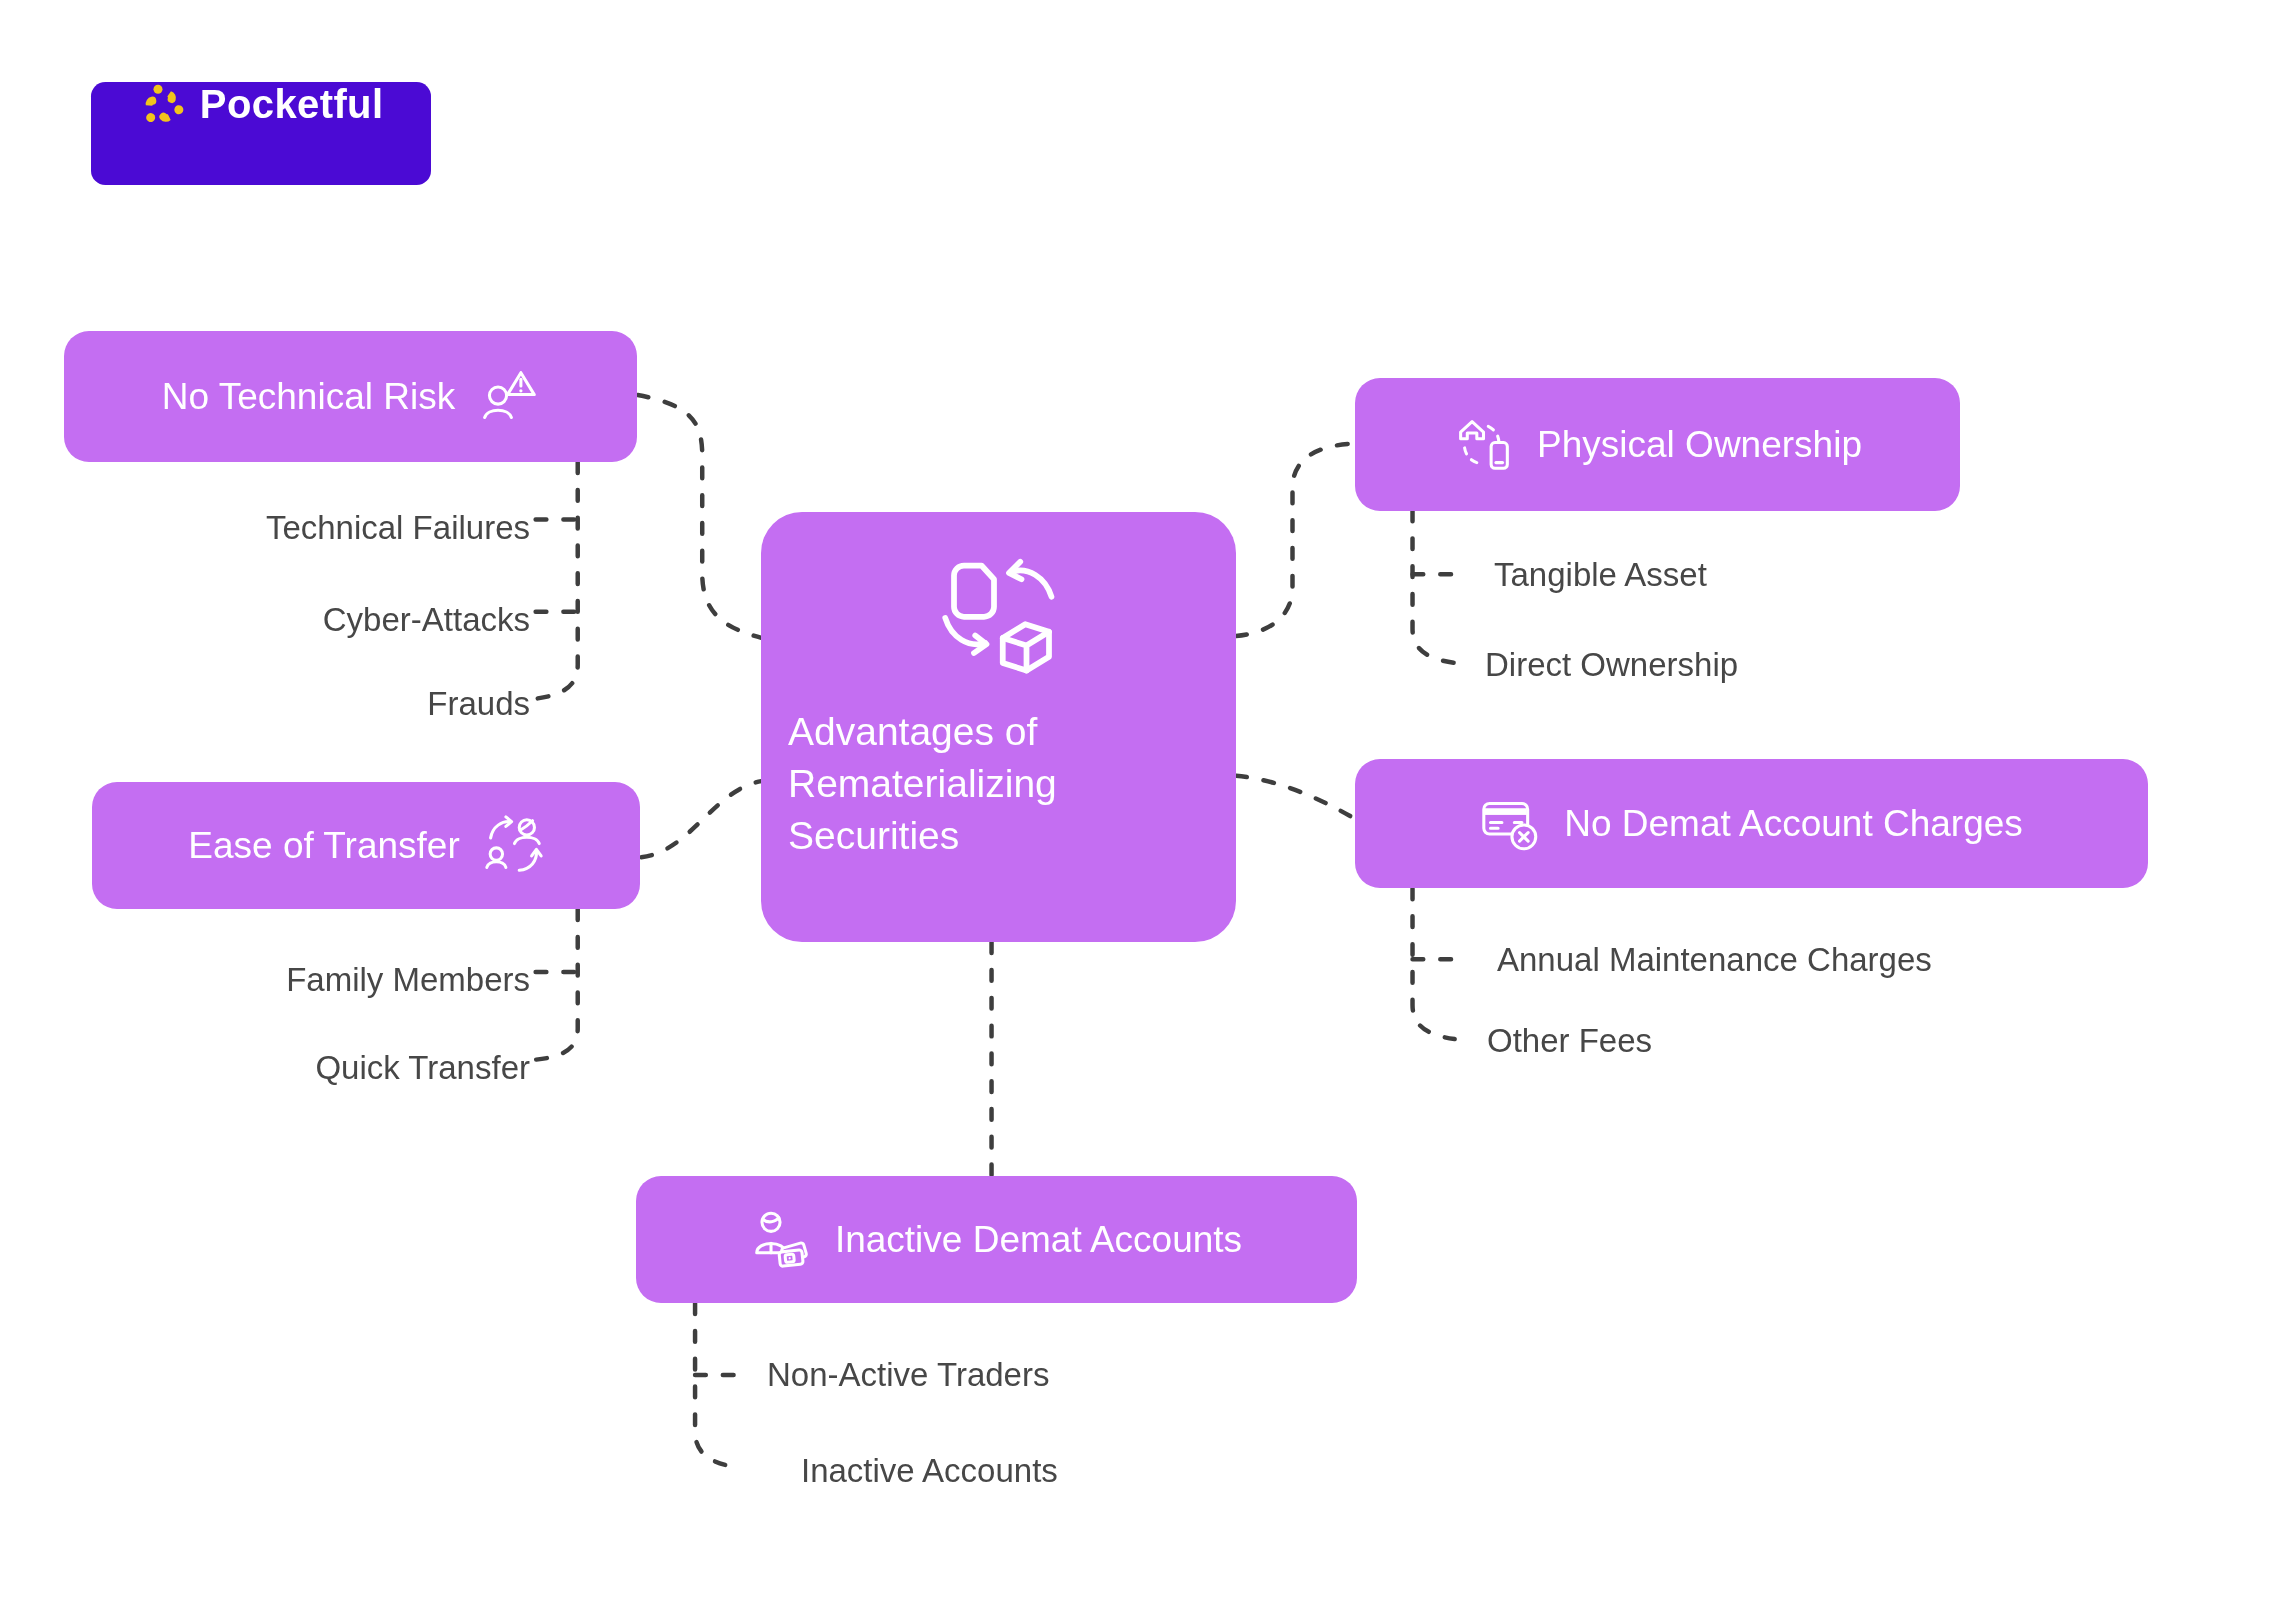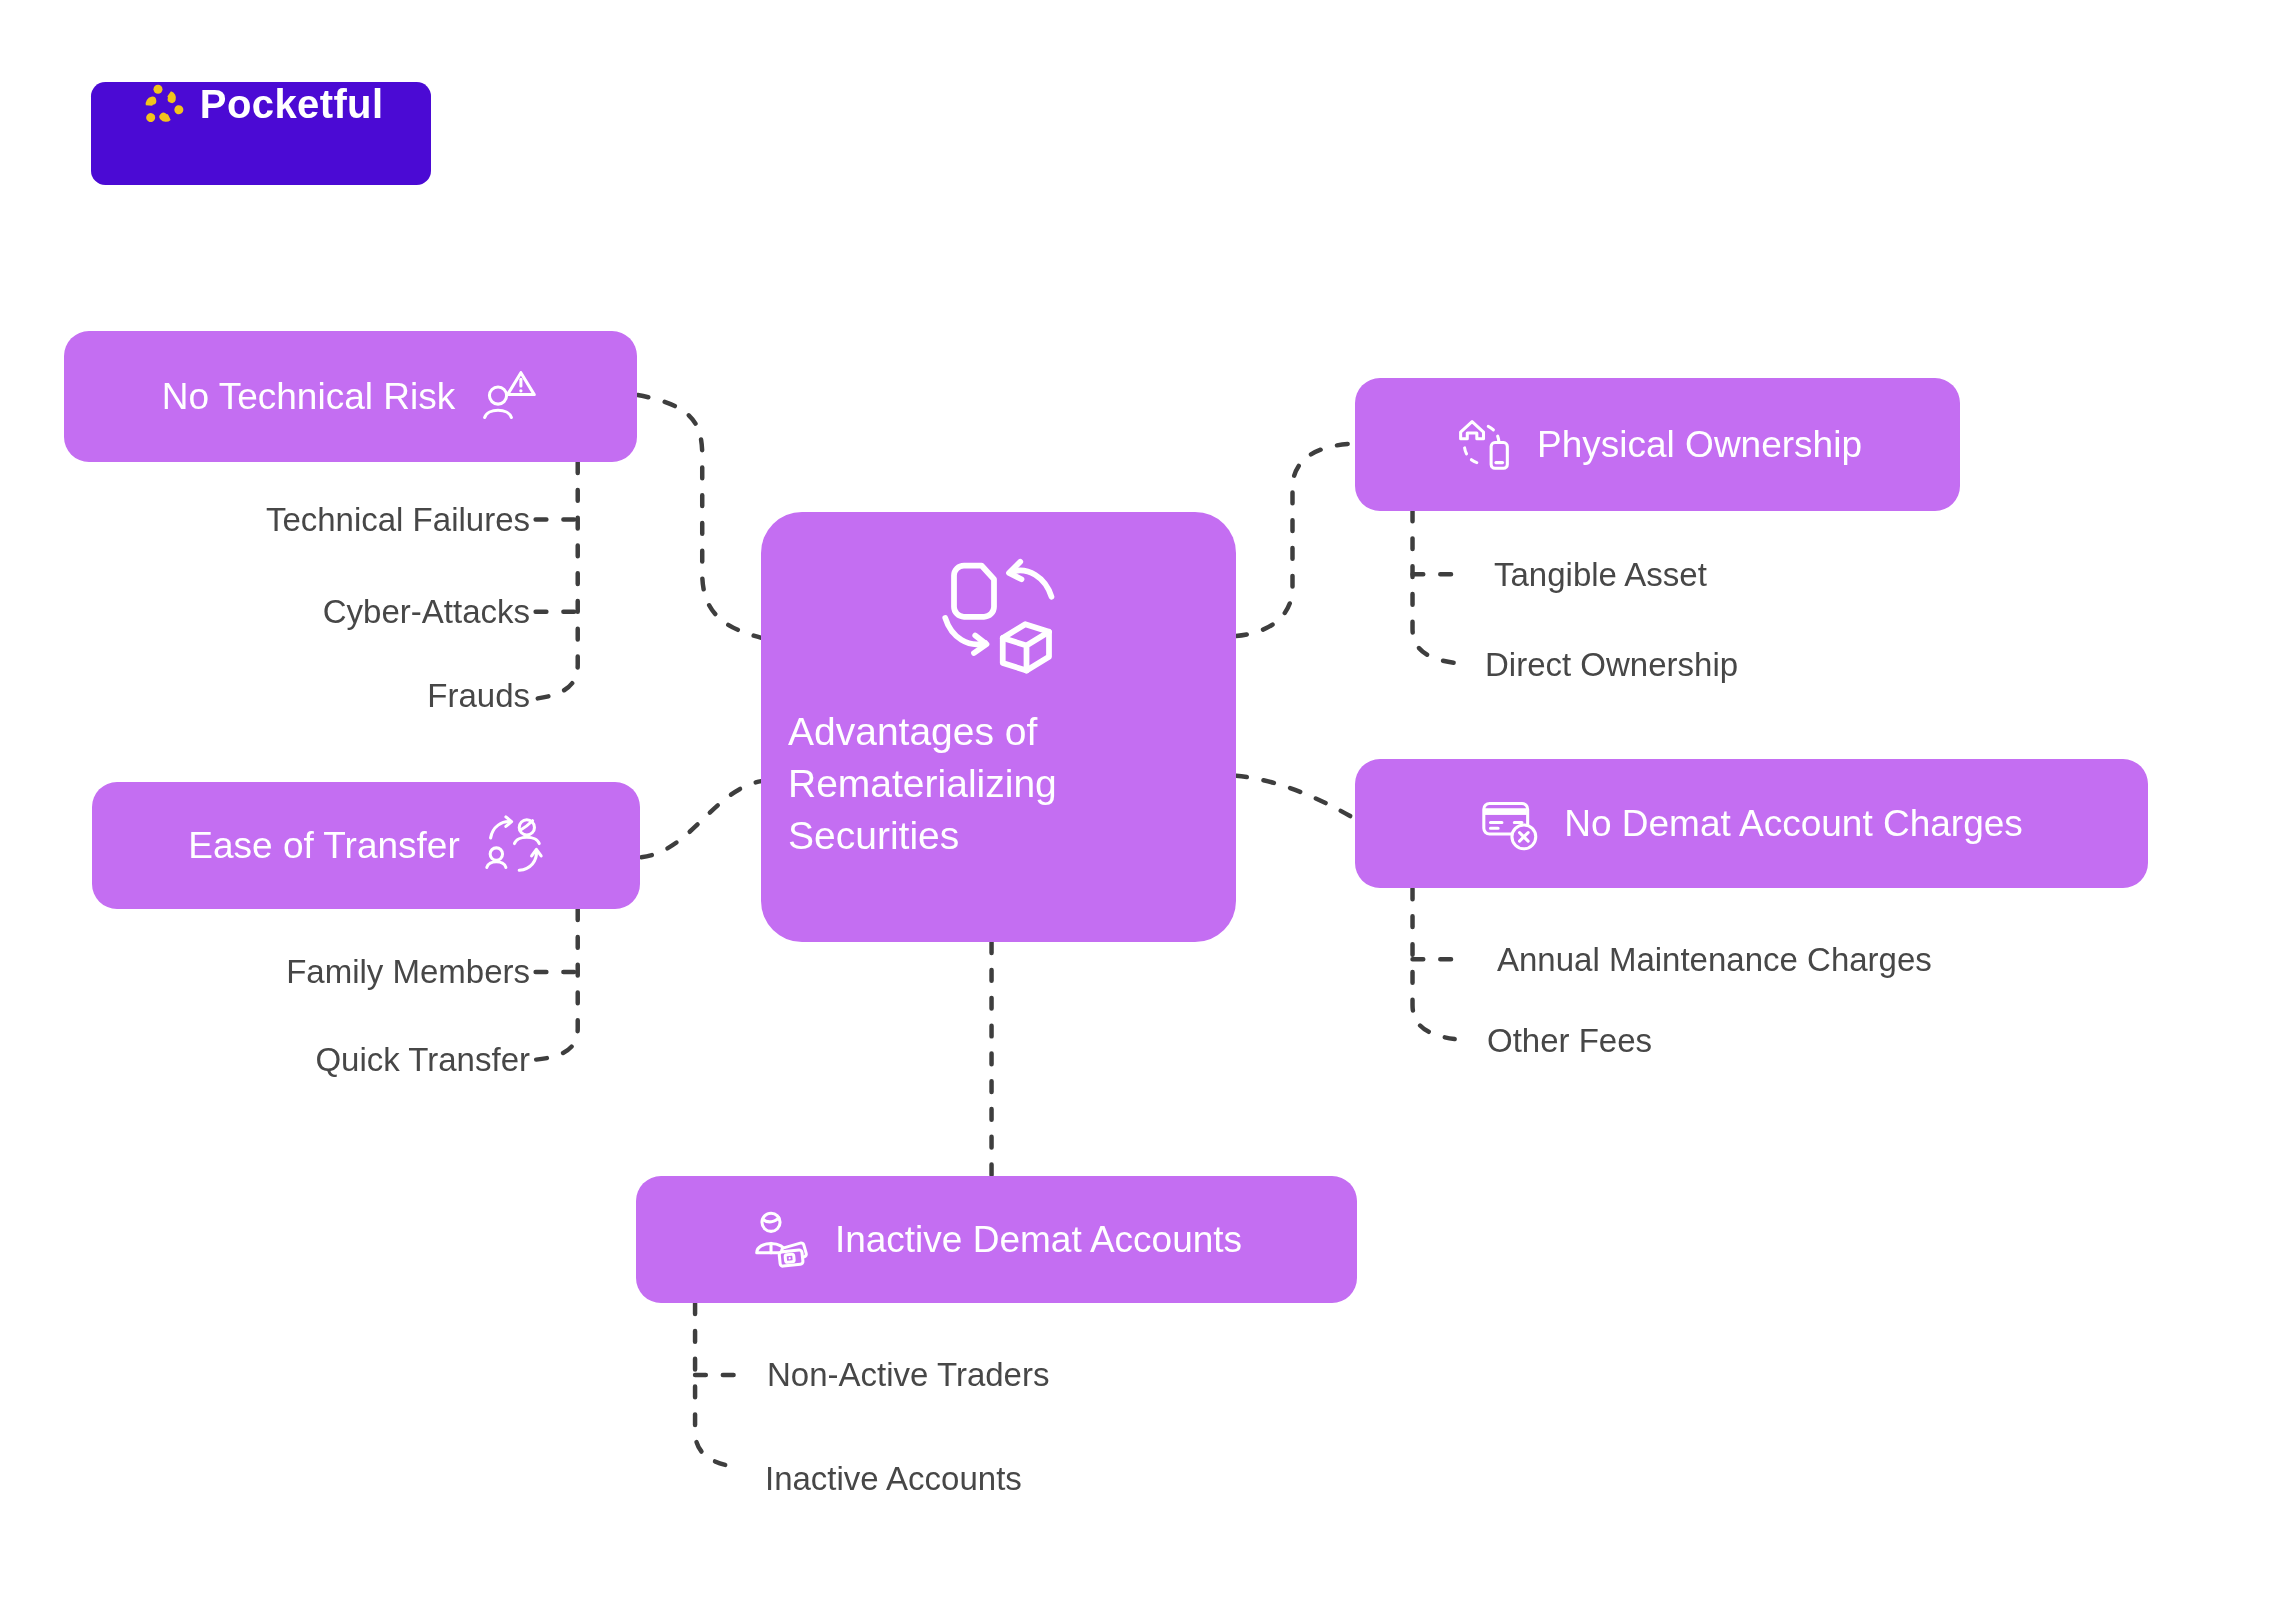--- a/index.html
+++ b/index.html
@@ -31,34 +31,34 @@
 
   .node-center{
     left:761px;top:512px;width:475px;height:430px;border-radius:41px;
     flex-direction:column;justify-content:flex-start;gap:19.7px;padding-top:43px;
   }
   .center-title{font-size:39px;line-height:1.34;text-align:left;width:421px;font-weight:400;}
 
   .child{
     position:absolute;height:45px;line-height:45px;font-size:33px;color:#474747;white-space:nowrap;
   }
-  .lbl-r{left:0;width:530px;text-align:right;}
+  .lbl-r{left:0;width:530px;text-align:right;margin-top:8px;}
   .lbl-l{text-align:left;}
 
   .c-tech-failures{top:497px;}
   .c-cyber-attacks{top:589px;}
   .c-frauds{top:673px;}
   .c-family-members{top:949px;}
   .c-quick-transfer{top:1037px;}
   .c-tangible-asset{left:1494px;top:552px;}
   .c-direct-ownership{left:1485px;top:642px;}
   .c-amc{left:1497px;top:937px;}
   .c-other-fees{left:1487px;top:1018px;}
   .c-non-active-traders{left:767px;top:1352px;}
-  .c-inactive-accounts{left:765px;top:1448px;margin-top:8px;}
+  .c-inactive-accounts{left:801px;top:1448px;}
 
   .ic{stroke:#ffffff;fill:none;stroke-width:3.2;stroke-linecap:round;stroke-linejoin:round;}
   .ic-thick{stroke:#ffffff;fill:none;stroke-width:4.6;stroke-linecap:round;stroke-linejoin:round;}
 </style>
 </head>
 <body>
 
 <div class="canvas">
 
   <svg class="connectors" viewBox="0 0 2560 1794">

